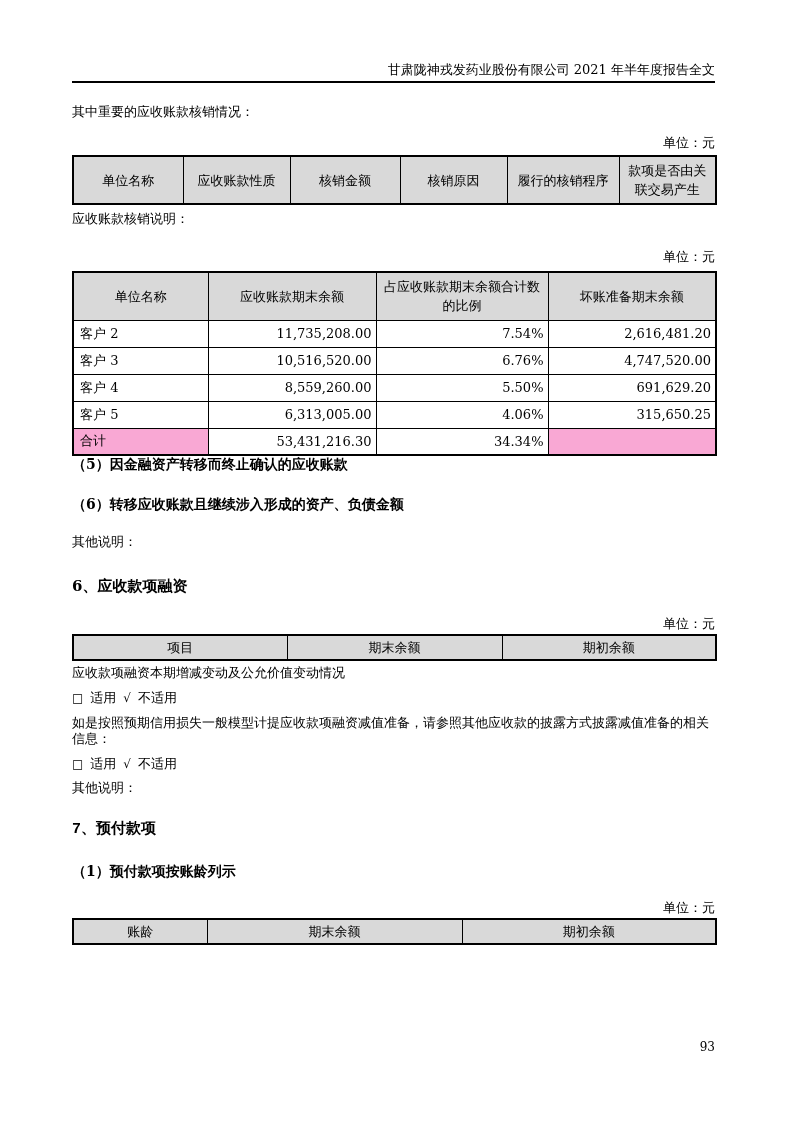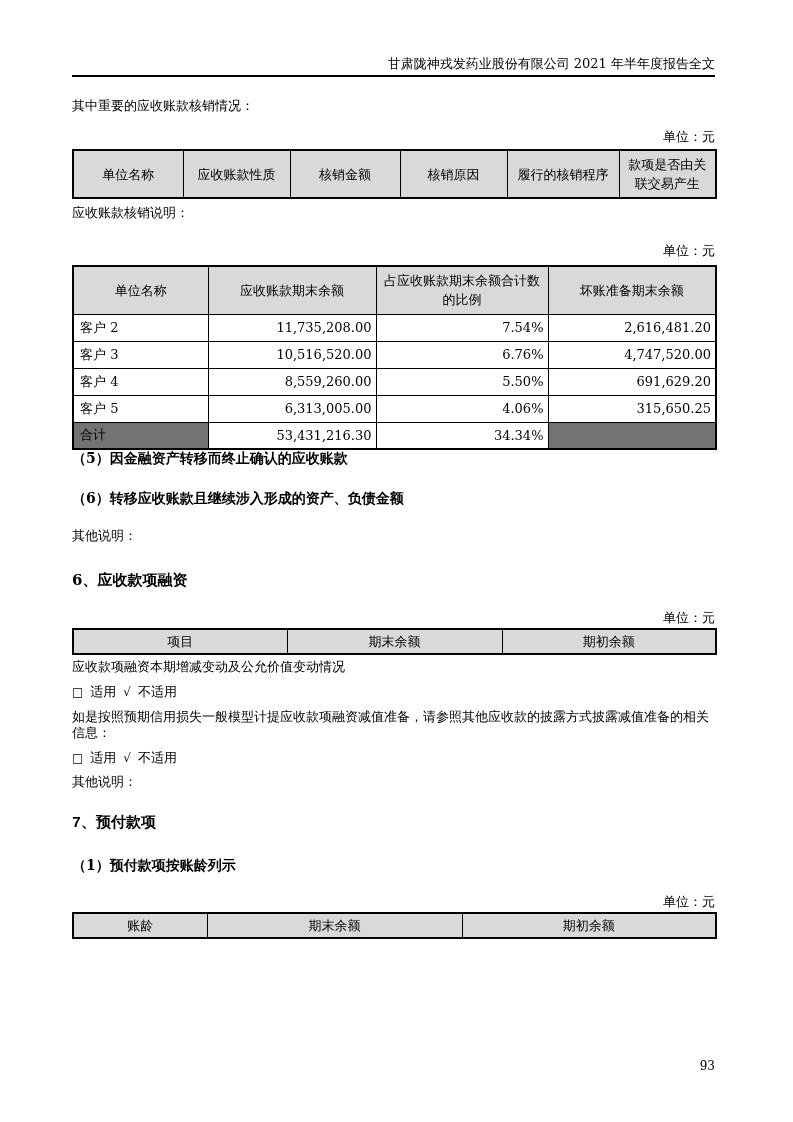--- a/index.html
+++ b/index.html
@@ -6,21 +6,21 @@
   html,body { background:#ffffff; }
   .page {
     position:relative;
     width:793px; height:1122px;
     background:#ffffff;
     color:#000000;
     font-family:"DejaVu Serif","Liberation Serif",serif;
     font-size:13px;
     overflow:hidden;
   }
-  .content { padding:2px 78px 0 72px; }
+  .content { padding:8px 78px 0 72px; }
 
   .doc-header { padding-top:54px; }
   .doc-header-title {
     font-size:13px; line-height:15px; text-align:right;
     padding-bottom:4px; border-bottom:2px solid #000;
   }
 
   .body-text { font-size:13px; line-height:16px; text-align:left; }
   .unit-label { font-size:13px; line-height:16px; text-align:right; }
 
@@ -35,28 +35,28 @@
   table.tbl th, table.tbl td { border:1px solid #000; vertical-align:middle; }
   table.tbl th {
     background:#d9d9d9; font-weight:normal; text-align:center;
     line-height:19px; padding:2px 4px;
   }
   .tall-head th { height:48px; }
   .short-head th { height:16px; }
   table.tbl td { height:27px; }
   td.cell-name { text-align:left; padding-left:6px; }
   td.cell-num  { text-align:right; padding-right:4px; }
-  td.cell-gray { background:#737373; }
+  td.cell-gray { background:#f9a8d4; }
 
   .applicability span { margin-right:7px; }
   .applicability .sym { font-size:12px; }
 
   .page-number {
     position:absolute; top:1040px; right:78px;
-    font-size:12px; line-height:14px;margin-top:19px;
+    font-size:12px; line-height:14px;
   }
 
   
   .mt-intro      { margin-top:21px; }
   .mt-unit1      { margin-top:15px; }
   .mt-table1     { margin-top:4px; }
   .mt-wnote      { margin-top:6px; }
   .mt-s4         { margin-top:21px; }
   .mt-unit2      { margin-top:22px; }
   .mt-table2     { margin-top:6px; }

